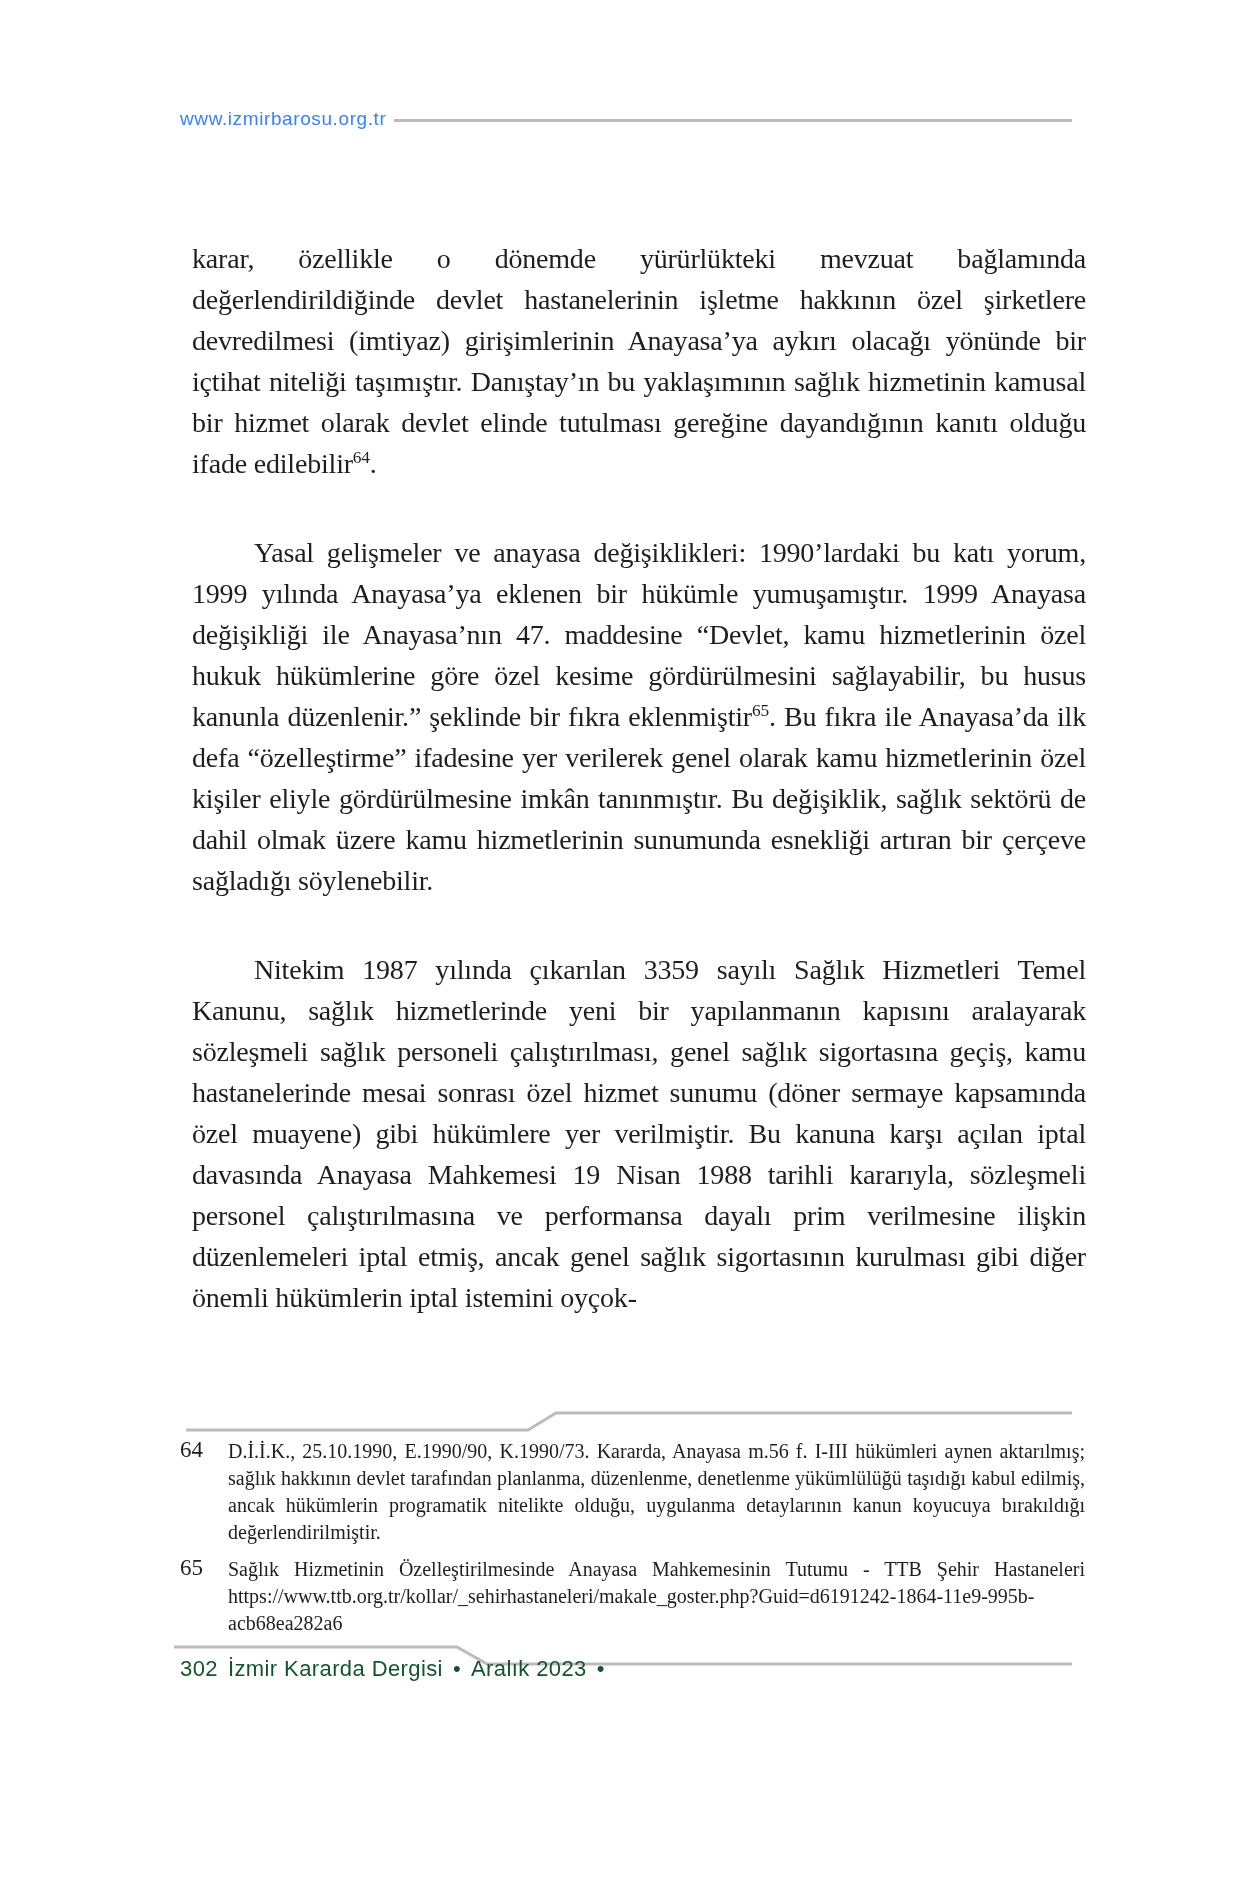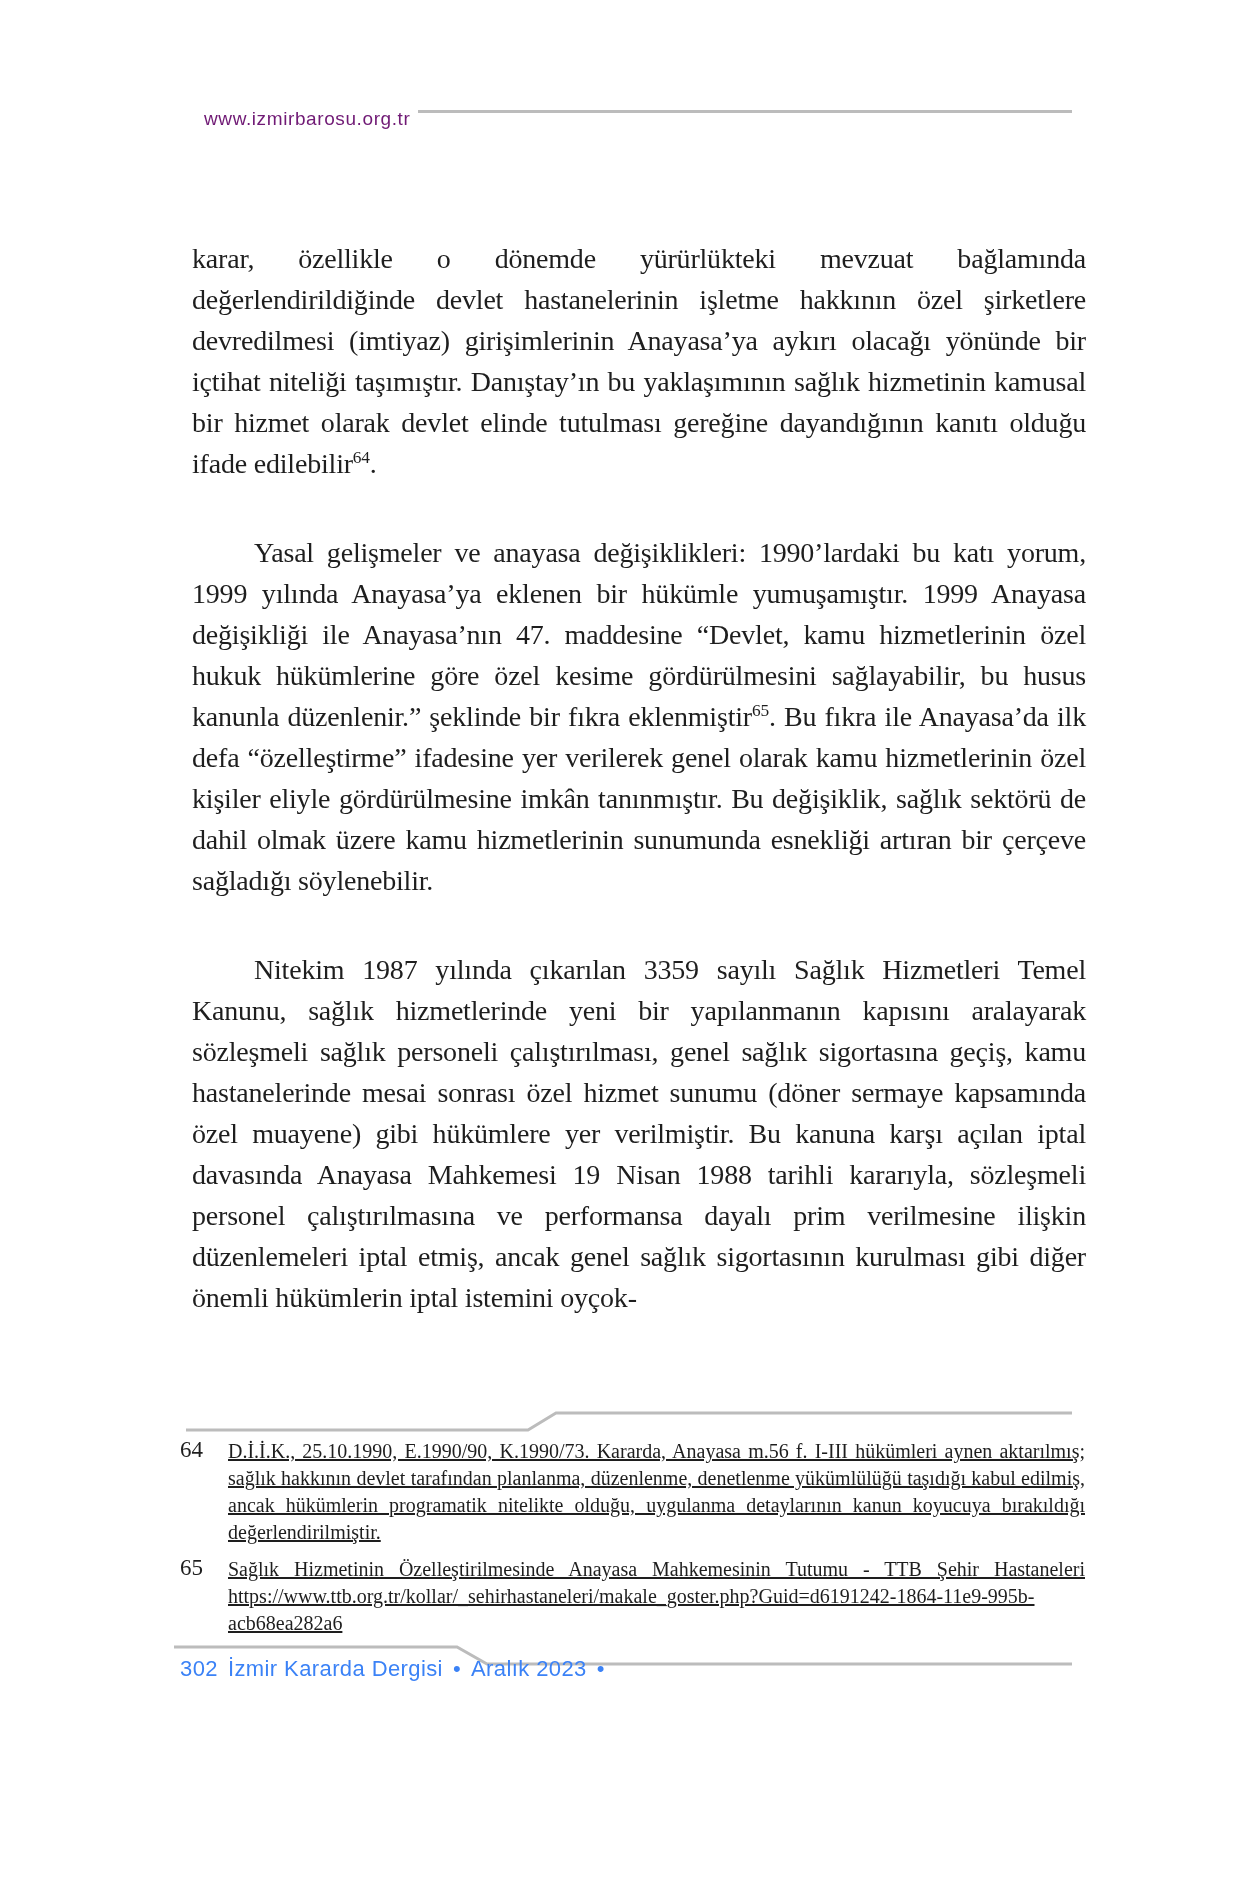--- a/index.html
+++ b/index.html
@@ -5,49 +5,49 @@
   html,body{margin:0;padding:0;}
   body{
     width:1260px;height:1890px;position:relative;
     background:#ffffff;overflow:hidden;
     font-family:"Liberation Serif","DejaVu Serif",serif;
     color:#1e1e1e;
   }
   
   .header{
     position:absolute;left:180px;top:108px;right:188px;
-    display:flex;align-items:flex-start;
+    display:flex;align-items:center;
     font-family:"Liberation Sans","DejaVu Sans",sans-serif;
-    font-size:19px;letter-spacing:.6px;color:#701a75;font-weight:400;margin-left:24px;
+    font-size:19px;letter-spacing:.6px;color:#3b82f6;font-weight:400;
   }
   .header .rule{flex:1;height:3px;background:#bcbcbc;margin-left:8px;margin-top:2px;}
   
   .article{
     position:absolute;left:180px;top:238px;width:906px;
     font-size:28px;line-height:41px;text-align:justify;
     letter-spacing:-0.2px;
   }
   .article p.para{margin:0 0 48px 12px;}
   .article p.para.indent{text-indent:62px;}
   sup.fnref{font-size:0.62em;line-height:0;vertical-align:super;}
   
   .rules-svg{position:absolute;left:0;top:0;pointer-events:none;}
   
   .footnotes{
     position:absolute;left:180px;top:1438px;right:175px;
     font-size:20px;line-height:27px;
   }
   .footnote{display:grid;grid-template-columns:48px 1fr;margin-bottom:10px;}
   .fn-num{font-size:23px;line-height:24px;}
-  .fn-text{text-align:justify;overflow-wrap:anywhere;text-decoration:underline;}
+  .fn-text{text-align:justify;overflow-wrap:anywhere;}
   
   .footer{
     position:absolute;left:180px;top:1656px;
     font-family:"Liberation Sans","DejaVu Sans",sans-serif;
-    font-size:22px;letter-spacing:.4px;color:#3b82f6;
+    font-size:22px;letter-spacing:.4px;color:#14532d;
     display:flex;gap:10px;align-items:baseline;white-space:nowrap;
   }
 </style>
 </head>
 <body>
 
 <div class="header">
   <span>www.izmirbarosu.org.tr</span>
   <span class="rule"></span>
 </div>

